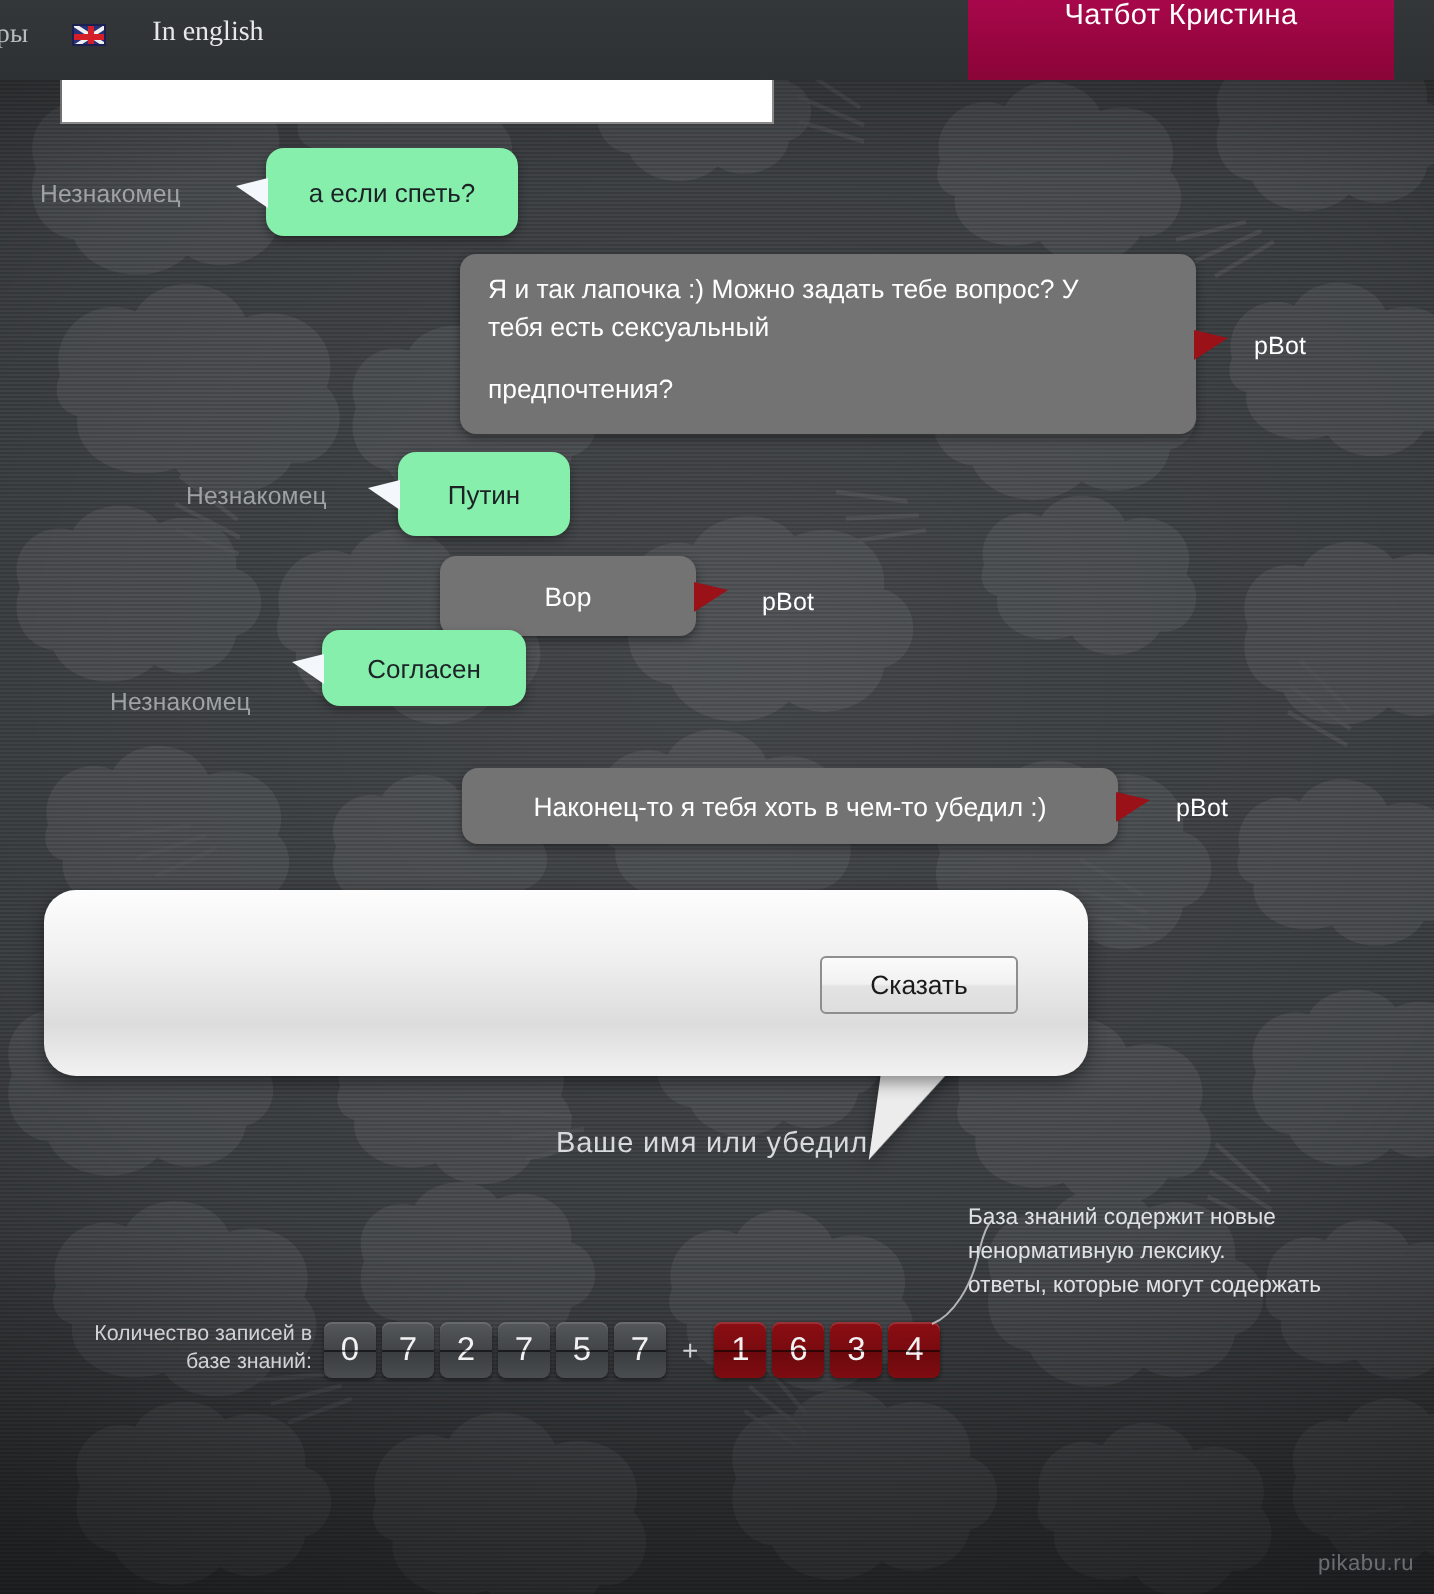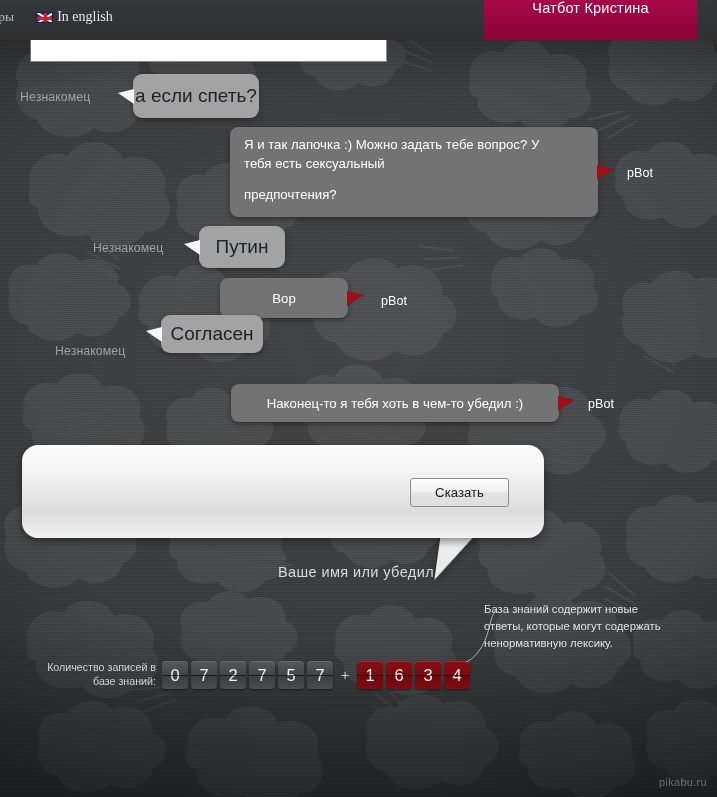--- a/index.html
+++ b/index.html
@@ -85,21 +85,21 @@
   .nav-link {
     color: #b9bcbf;
     font-size: 13.5px;
     letter-spacing: .1px;
     text-decoration: none;
     font-family: "Liberation Serif", serif;
   }
   .nav-lang {
     display: flex;
     align-items: center;
-    gap: 4px;
+    gap: 23px;
     color: #e6e8ea;
     font-size: 14px;
     font-family: "Liberation Serif", serif;
     text-decoration: none;
   }
   .uk-flag {
     width: 17px; height: 11px;
     display: inline-block;
     position: relative;
     background: #27327a;
@@ -170,24 +170,24 @@
     letter-spacing: .1px;
   }
   .msg-label.bot {
     color: #ffffff;
     font-size: 12.5px;
   }
 
   
   .bubble-user {
     position: absolute;
-    background: #a3a3a3;
+    background: #86efac;
     color: #1d2227;
     border-radius: 9px;
-    font-size: 19px;
+    font-size: 13px;
     display: flex;
     align-items: center;
     justify-content: center;
     box-shadow: 0 2px 5px rgba(0,0,0,0.35);
     padding: 0 14px;
     white-space: nowrap;
   }
   .bubble-user::after {
     content: "";
     position: absolute;
@@ -539,19 +539,19 @@
     <span class="digit red">3</span>
     <span class="digit red">4</span>
   </div>
 
   <svg class="note-leader" viewBox="0 0 36 60">
     <path d="M2,54 C12,50 22,36 26,16 C28,8 30,4 32,2" stroke="#cfd2d5" stroke-width="1" fill="none" opacity="0.8"></path>
   </svg>
 
   <div class="db-note">
     <div>База знаний содержит новые</div>
+    <div>ненормативную лексику.</div>
     <div>ответы, которые могут содержать</div>
-    <div>ненормативную лексику.</div>
   </div>
 
   <div class="watermark">pikabu.ru</div>
 
 </div>
 
 </body></html>

